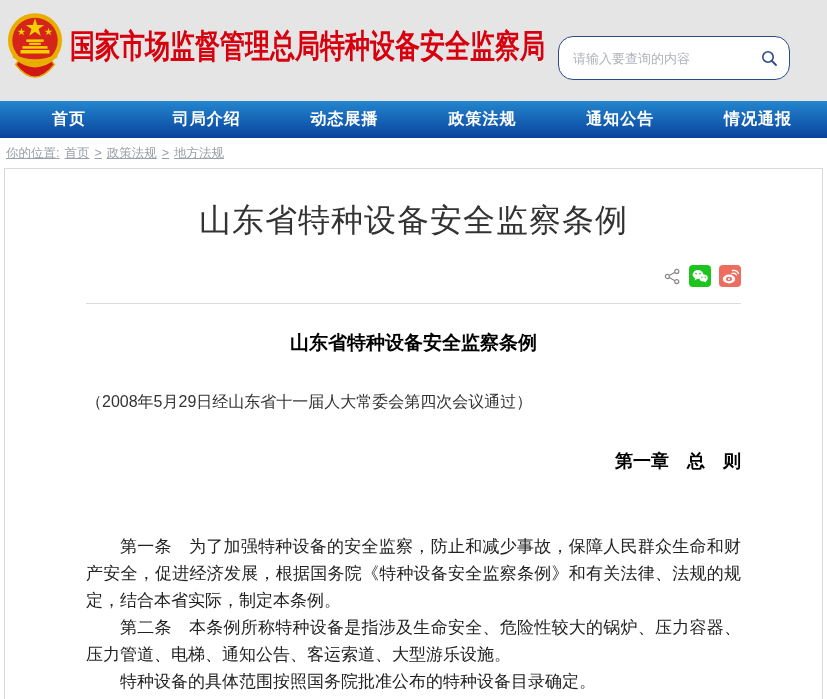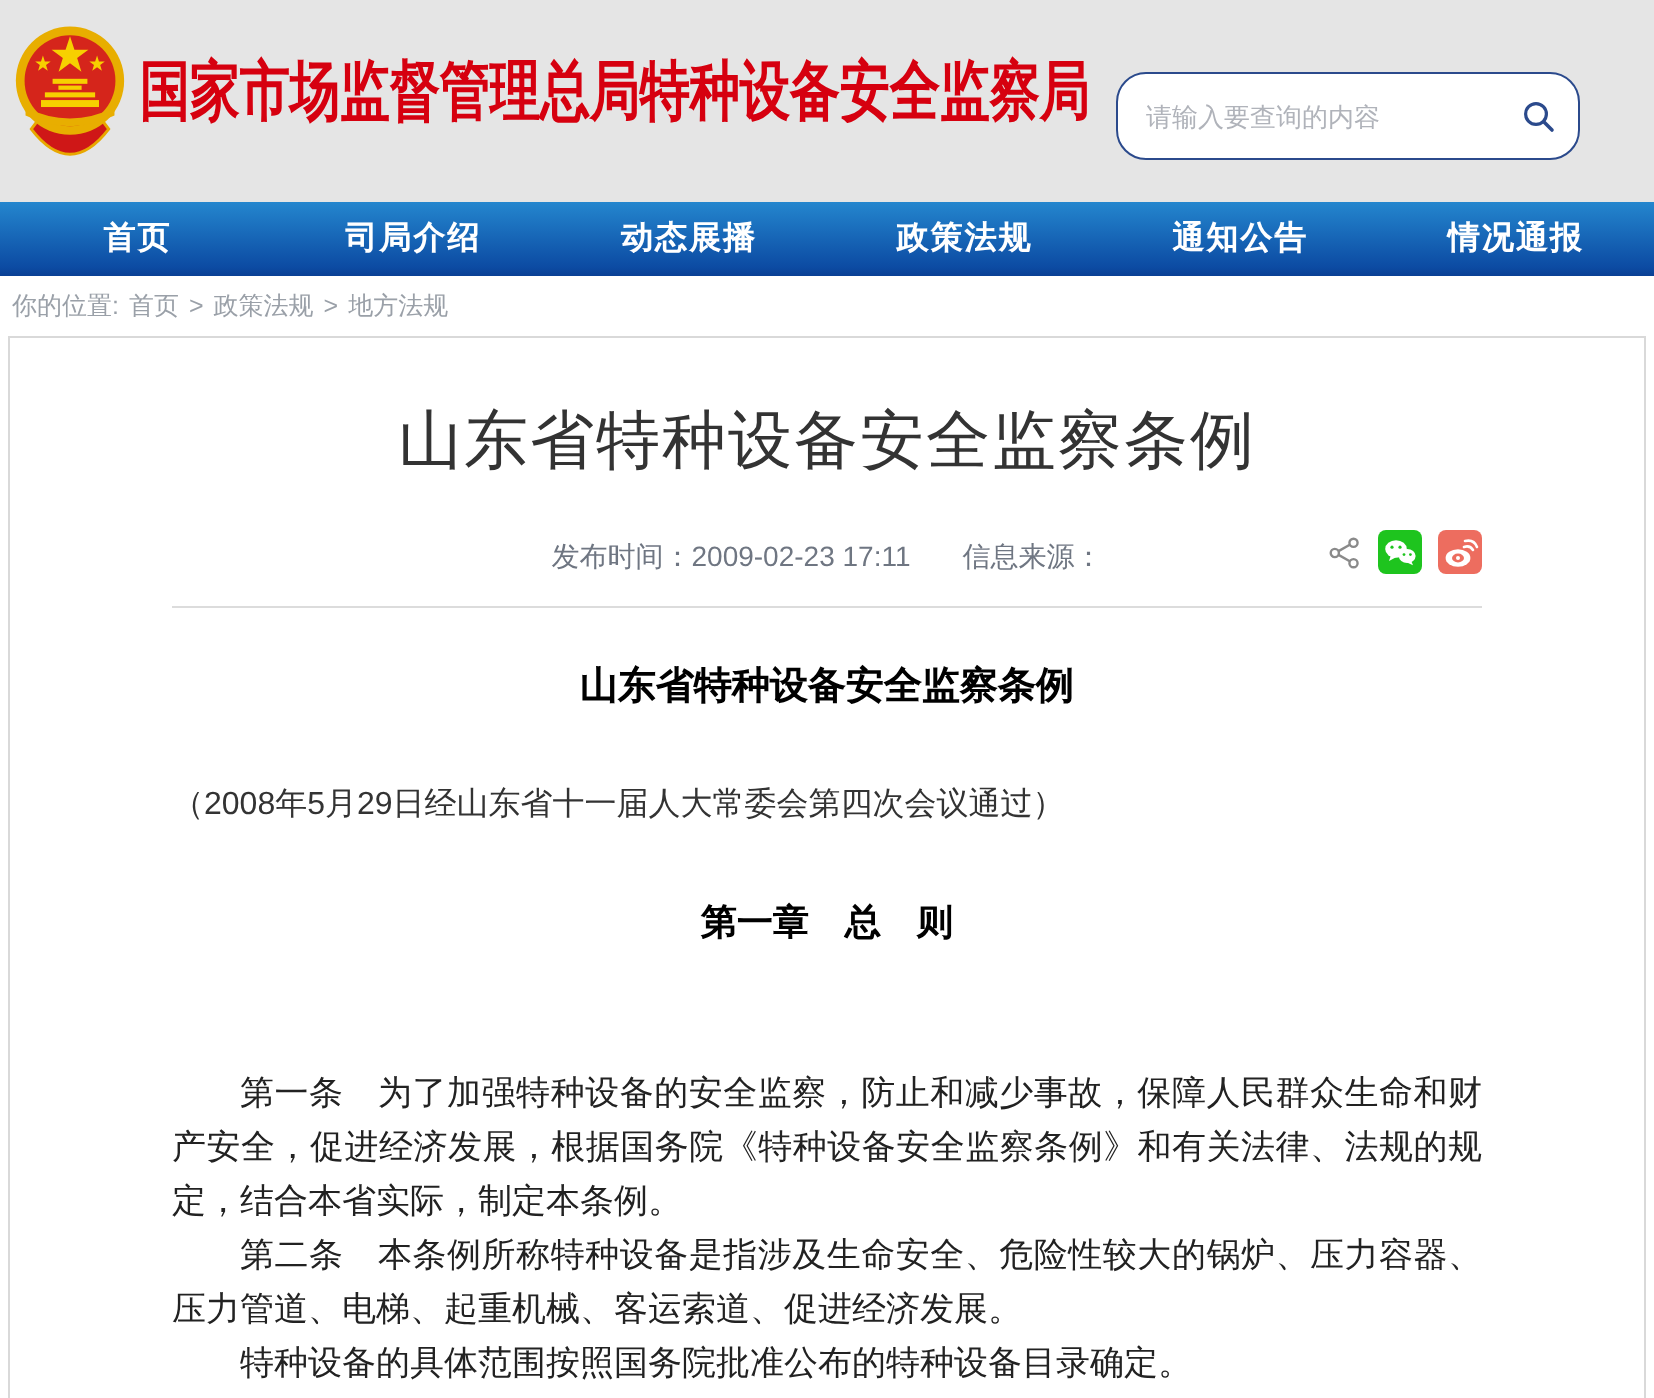--- a/index.html
+++ b/index.html
@@ -22,21 +22,21 @@
     display: flex; align-items: center; justify-content: center; padding: 0; }
 
   
   .nav { width: 827px; height: 37px; background: linear-gradient(#2486ce, #0c4ba3 88%, #0a4094);
     display: flex; }
   .nav-item { flex: 1; display: flex; align-items: center; justify-content: center;
     color: #fff; font-size: 16px; font-weight: bold; cursor: pointer; letter-spacing: 1px; }
 
   
   .breadcrumb { height: 30px; display: flex; align-items: center; padding-left: 6px;
-    font-size: 12.5px; color: #9aa0a8; gap: 5px; }
+    font-size: 12.5px; color: #9aa0a8; gap: 5px; text-decoration: underline; }
   .crumb-link { color: #9aa0a8; cursor: pointer; text-decoration: none; }
   .crumb-sep { color: #9aa0a8; }
 
   
   .content-box { margin: 0 4px; border: 1px solid #d9d9d9; background: #fff;
     min-height: 560px; padding-top: 30px; }
   .inner { width: 655px; margin: 0 auto; }
 
   .article-title { text-align: center; font-size: 32px; color: #333; font-weight: normal;
     letter-spacing: 1px; margin-bottom: 24px; }
@@ -46,21 +46,21 @@
   .meta-text .gap { display: inline-block; width: 26px; }
   .share-icons { position: absolute; right: 0; top: -2px; display: flex; align-items: center; gap: 8px; }
   .icon-btn { cursor: pointer; display: inline-flex; align-items: center; justify-content: center; }
 
   .divider { border-bottom: 1px solid #dcdcdc; margin-top: 8px; }
 
   .article-body { padding-top: 26px; }
   .doc-heading { text-align: center; font-size: 19px; font-weight: bold; color: #000;
     margin-bottom: 36px; }
   .doc-subheading { font-size: 16px; color: #333; margin-bottom: 36px; }
-  .doc-chapter { text-align: center; font-size: 18px; font-weight: bold; color: #000;
+  .doc-chapter { text-align: right; font-size: 18px; font-weight: bold; color: #000;
     margin-bottom: 60px; }
   .doc-paragraphs p { font-size: 17px; color: #222; line-height: 27px; text-align: justify;
     text-indent: 2em; }
 </style>
 </head>
 <body>
 
 <div class="header">
   <svg class="emblem" viewBox="0 0 60 88">
     <path d="M10,58 Q30,84 50,58 L44,50 Q30,66 16,50 Z" fill="#cf1717" stroke="#e8a800" stroke-width="1.5"></path>
@@ -105,23 +105,20 @@
   <span class="crumb-link">政策法规</span>
   <span class="crumb-sep">&gt;</span>
   <span class="crumb-link">地方法规</span>
 </div>
 
 <div class="content-box">
   <div class="inner">
     <h1 class="article-title">山东省特种设备安全监察条例</h1>
 
     <div class="meta-row">
-      <div class="meta-text">
-        <span>发布时间：</span><span>2009-02-23 17:11</span><span class="gap"></span><span>信息来源：</span>
-      </div>
       <div class="share-icons">
         <span class="icon-btn">
           <svg width="17" height="17" viewBox="0 0 20 20">
             <circle cx="15" cy="4" r="2.4" fill="none" stroke="#8a8a8a" stroke-width="1.4"></circle>
             <circle cx="4" cy="10" r="2.4" fill="none" stroke="#8a8a8a" stroke-width="1.4"></circle>
             <circle cx="15" cy="16" r="2.4" fill="none" stroke="#8a8a8a" stroke-width="1.4"></circle>
             <line x1="6.2" y1="8.9" x2="12.8" y2="5.1" stroke="#8a8a8a" stroke-width="1.4"></line>
             <line x1="6.2" y1="11.1" x2="12.8" y2="14.9" stroke="#8a8a8a" stroke-width="1.4"></line>
           </svg>
         </span>
@@ -152,20 +149,20 @@
     </div>
 
     <div class="divider"></div>
 
     <div class="article-body">
       <div class="doc-heading">山东省特种设备安全监察条例</div>
       <div class="doc-subheading">（2008年5月29日经山东省十一届人大常委会第四次会议通过）</div>
       <div class="doc-chapter">第一章　总　则</div>
       <div class="doc-paragraphs">
         <p>第一条　为了加强特种设备的安全监察，防止和减少事故，保障人民群众生命和财产安全，促进经济发展，根据国务院《特种设备安全监察条例》和有关法律、法规的规定，结合本省实际，制定本条例。</p>
-        <p>第二条　本条例所称特种设备是指涉及生命安全、危险性较大的锅炉、压力容器、压力管道、电梯、起重机械、客运索道、促进经济发展。</p>
+        <p>第二条　本条例所称特种设备是指涉及生命安全、危险性较大的锅炉、压力容器、压力管道、电梯、通知公告、客运索道、大型游乐设施。</p>
         <p>特种设备的具体范围按照国务院批准公布的特种设备目录确定。</p>
         <p>场（厂）内专用机动车辆的安全监察按照国家有关规定执行。</p>
 
       </div>
     </div>
   </div>
 </div>
 
 </body></html>

